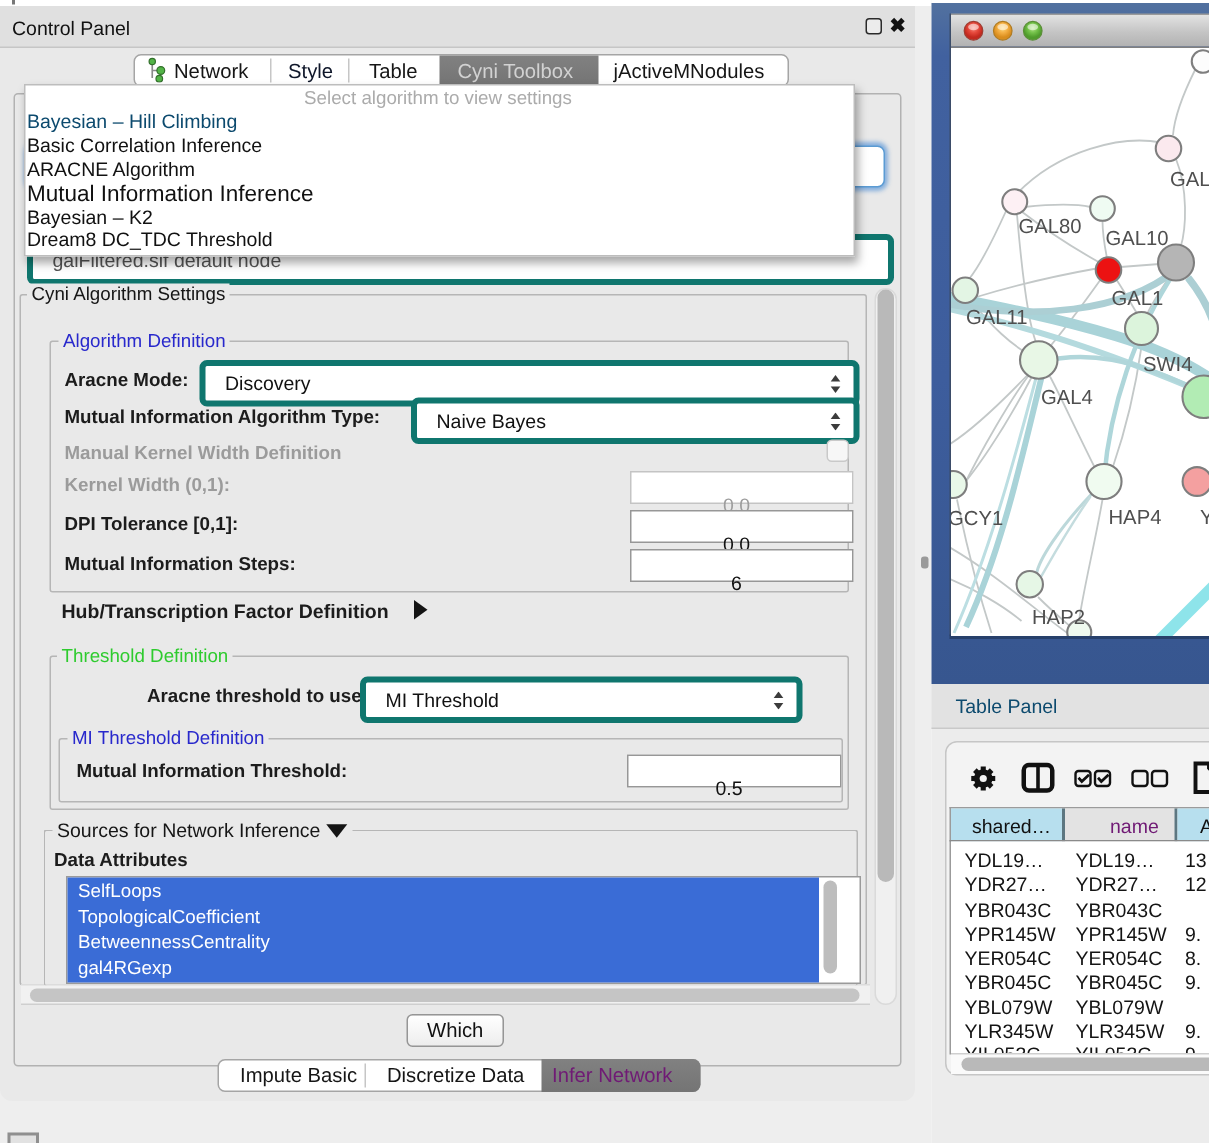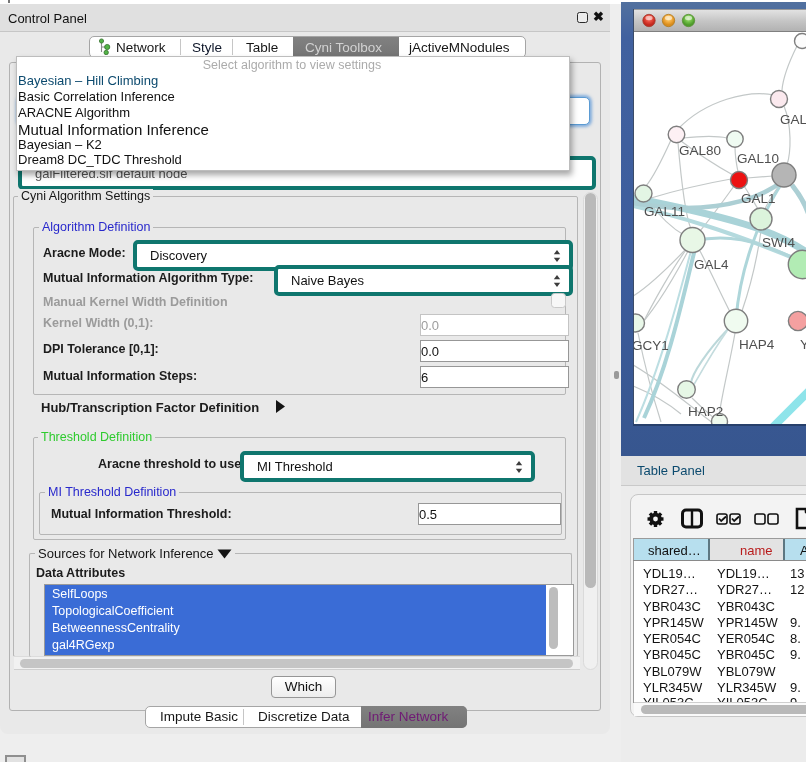--- a/index.html
+++ b/index.html
@@ -8,21 +8,21 @@
 .b{font-weight:normal}
 .lbl{position:absolute;font-size:12.5px;font-weight:bold;color:#1c1c1c;white-space:nowrap}
 .dis{color:#9b9b9b !important}
 .grp{position:absolute;border:1px solid #b6b6b6;border-radius:2px}
 .gtit{position:absolute;font-size:12.5px;background:#e9e9e9;padding:0 3px;white-space:nowrap}
 .combo{position:absolute;background:#fff;border:4px solid #0f766e;border-radius:5px;
  box-shadow:inset 0 1px 0 #fff}
 .combo .tx{position:absolute;left:13px;top:4px;font-size:13px;color:#111;white-space:nowrap}
 .arr{position:absolute;right:8px;top:50%;margin-top:-5.5px}
 .fld{position:absolute;background:#fff;border:1px solid #979797;font-size:13px;
- color:#111;text-align:left;padding:3px 7px 0 0;box-sizing:border-box}
+ color:#111;text-align:center;padding:14px 7px 0 0;box-sizing:border-box}
 .thumb{position:absolute;background:#b9b9b9;border-radius:6px}
 .sep{position:absolute;width:1px;background:#c6c6c6}
 svg{display:block}
 </style></head>
 <body>
 
 <div class="ab" style="left:0;top:0;width:621px;height:762px;background:#eee"></div>
 <div class="ab" style="left:0;top:0;width:621px;height:4px;background:#fff"></div>
 <div class="ab" style="left:8px;top:0;width:2px;height:3px;background:#777"></div>
 <div class="ab" style="left:0;top:4px;width:610px;height:730px;background:#e9e9e9;border-radius:0 0 8px 8px"></div>
@@ -279,21 +279,21 @@
 </svg>
 
 <div class="ab" style="left:633px;top:538px;width:173px;height:1px;background:#9b9b9b"></div>
 <div class="ab" style="left:633px;top:538px;width:1px;height:165px;background:#9b9b9b"></div>
 <div class="ab" style="left:634px;top:539px;width:74px;height:22px;background:#b7dfee"></div>
 <div class="ab" style="left:708px;top:539px;width:2px;height:22px;background:#5d7781"></div>
 <div class="ab" style="left:710px;top:539px;width:73px;height:22px;background:#e3e3e3"></div>
 <div class="ab" style="left:783px;top:539px;width:2px;height:22px;background:#5d7781"></div>
 <div class="ab" style="left:785px;top:539px;width:21px;height:22px;background:#b7dfee"></div>
 <div class="ab" style="left:648px;top:543px;font-size:13px;color:#111">shared…</div>
-<div class="ab" style="left:740px;top:543px;font-size:13px;color:#b91c1c">name</div>
+<div class="ab" style="left:740px;top:543px;font-size:13px;color:#701a75">name</div>
 <div class="ab" style="left:800px;top:543px;font-size:13px;color:#111">A</div>
 <div class="ab" style="left:633px;top:560px;width:173px;height:1px;background:#8a8a8a"></div>
 <div class="ab" style="left:634px;top:561px;width:172px;height:141px;background:#fff"></div>
 
 <div class="ab" style="left:643px;top:565.5px;font-size:13px;color:#141414">YDL19…</div>
 <div class="ab" style="left:717px;top:565.5px;font-size:13px;color:#141414">YDL19…</div>
 <div class="ab" style="left:790px;top:565.5px;font-size:13px;color:#141414">13</div>
 <div class="ab" style="left:643px;top:582px;font-size:13px;color:#141414">YDR27…</div>
 <div class="ab" style="left:717px;top:582px;font-size:13px;color:#141414">YDR27…</div>
 <div class="ab" style="left:790px;top:582px;font-size:13px;color:#141414">12</div>

